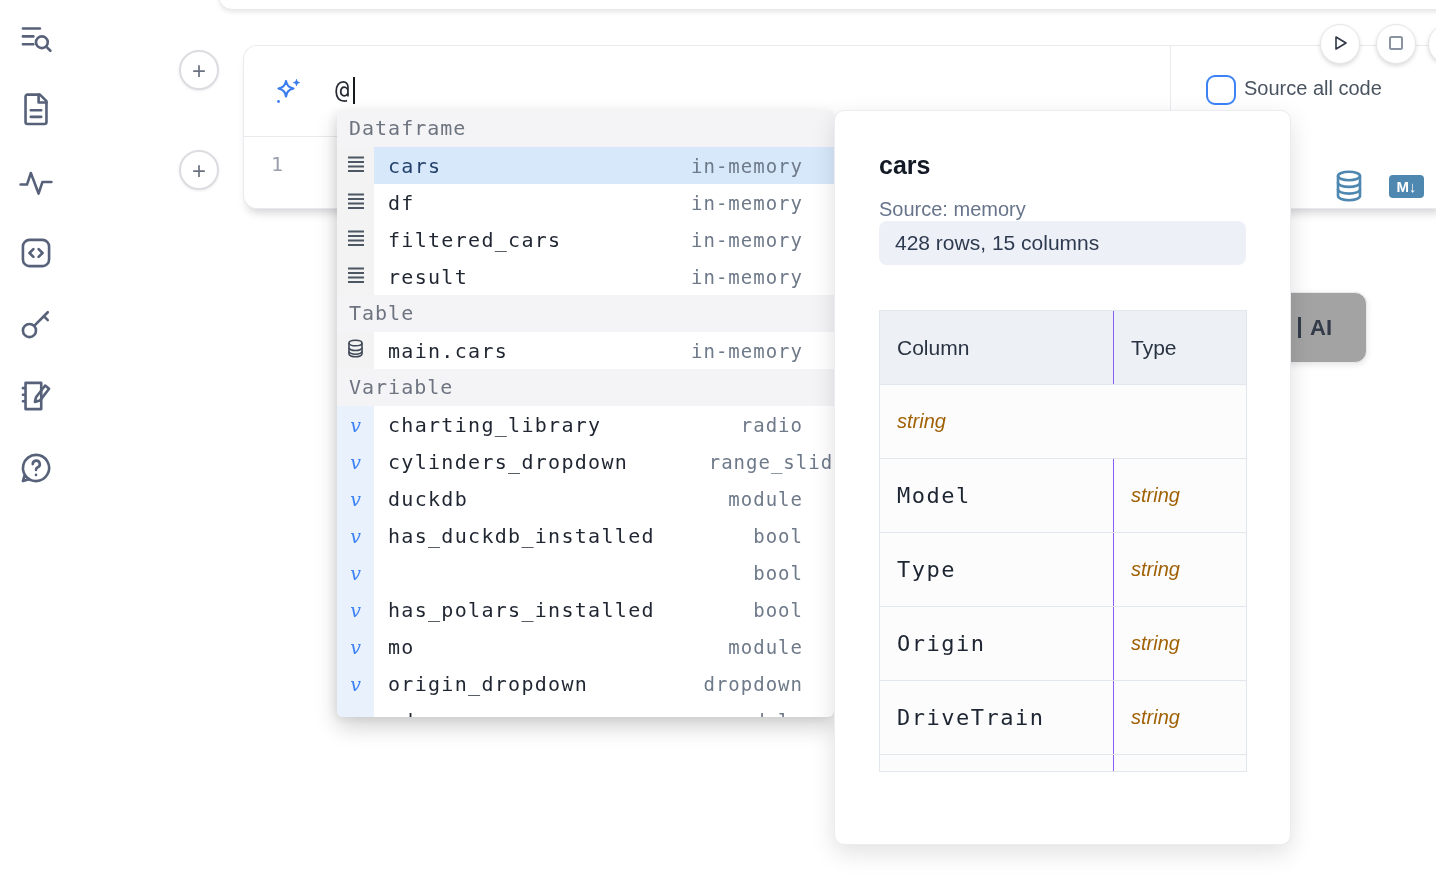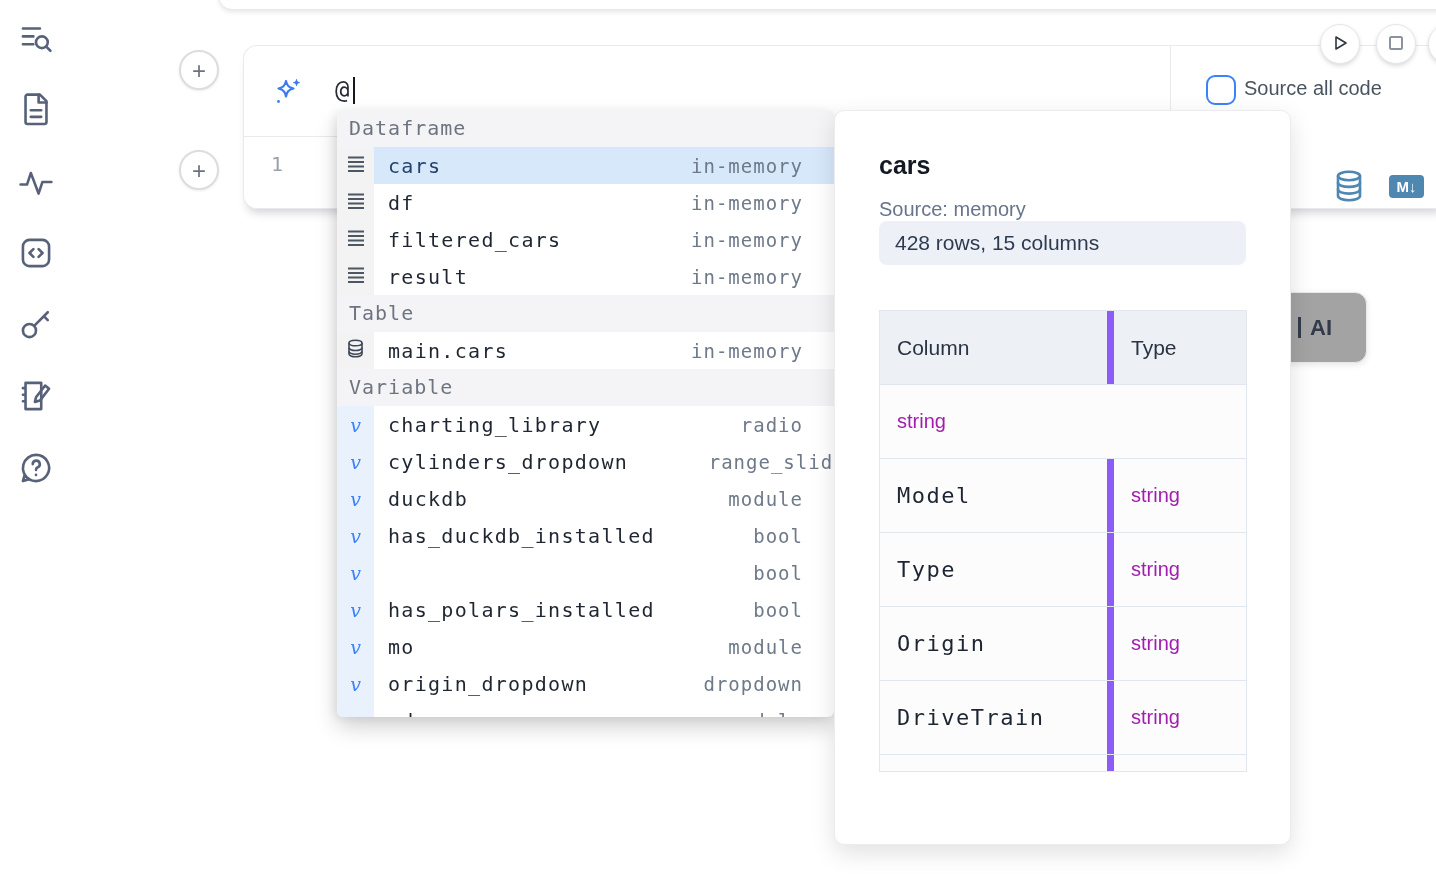--- a/index.html
+++ b/index.html
@@ -68,25 +68,25 @@
   
   .panel{position:absolute;left:834px;top:110px;width:457px;height:735px;background:#fff;border:1px solid #ececf0;
     border-radius:10px;box-shadow:0 8px 24px rgba(0,0,0,0.12);box-sizing:border-box;padding:40px 44px;z-index:30;}
   .panel-title{font-size:25px;font-weight:bold;color:#131a26;margin:0;}
   .panel-source{font-size:20px;color:#67748b;margin-top:18px;}
   .shape-badge{height:44px;line-height:44px;background:#edf1f7;border-radius:8px;
     font-size:21px;color:#2e3a50;padding-left:16px;}
   .schema-table{margin-top:45px;width:368px;height:462px;overflow:hidden;border:1px solid #e2e7ee;box-sizing:border-box;}
   .tbl-row{display:flex;height:74px;border-bottom:1px solid #e2e7ee;background:#fcfcfd;box-sizing:border-box;}
   .tbl-row.head{background:#edf1f6;}
-  .tbl-row .c1{width:234px;border-right:7px solid #8b5cf6;display:flex;align-items:center;padding-left:17px;box-sizing:border-box;}
+  .tbl-row .c1{width:234px;border-right:1px solid #8b5cf6;display:flex;align-items:center;padding-left:17px;box-sizing:border-box;}
   .tbl-row .c2{flex:1;display:flex;align-items:center;padding-left:17px;}
   .tbl-row.head .c1,.tbl-row.head .c2{font-size:21px;color:#2a3342;}
   .tbl-row .col-name{font-size:22px;color:#1d2532;letter-spacing:1.5px;}
-  .tbl-row .col-type{font-size:20px;color:#a21caf;}
+  .tbl-row .col-type{font-size:20px;color:#a16207;font-style:italic;}
   .tbl-row.partial{height:20px;border-bottom:none;}
 </style>
 </head>
 <body>
 
 <div class="canvas">
 
   <div class="side-icon" style="top:23px">
     <span>
       <svg width="34" height="34" viewBox="0 0 26 26">

